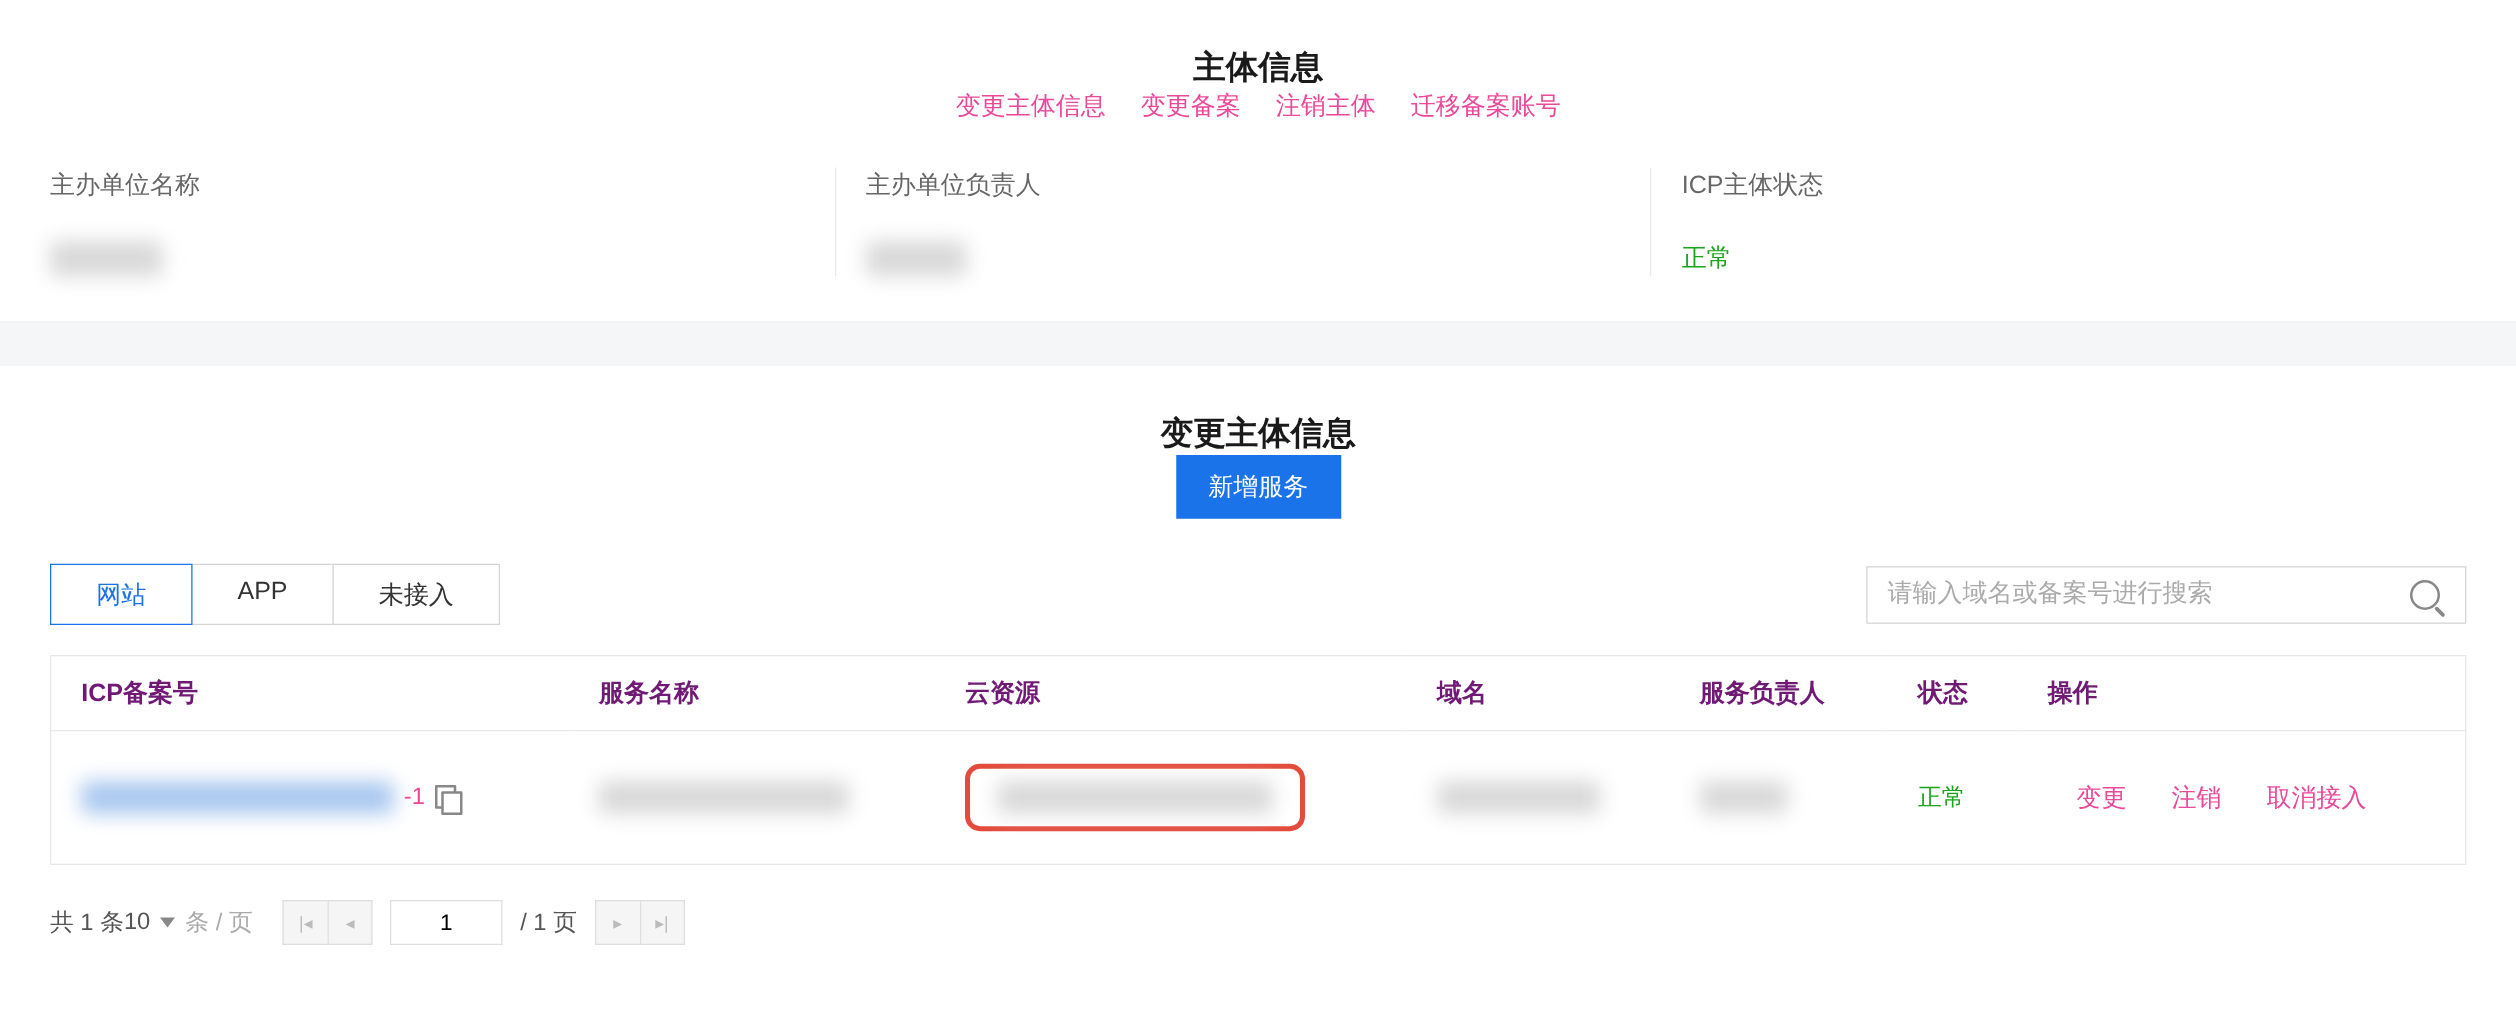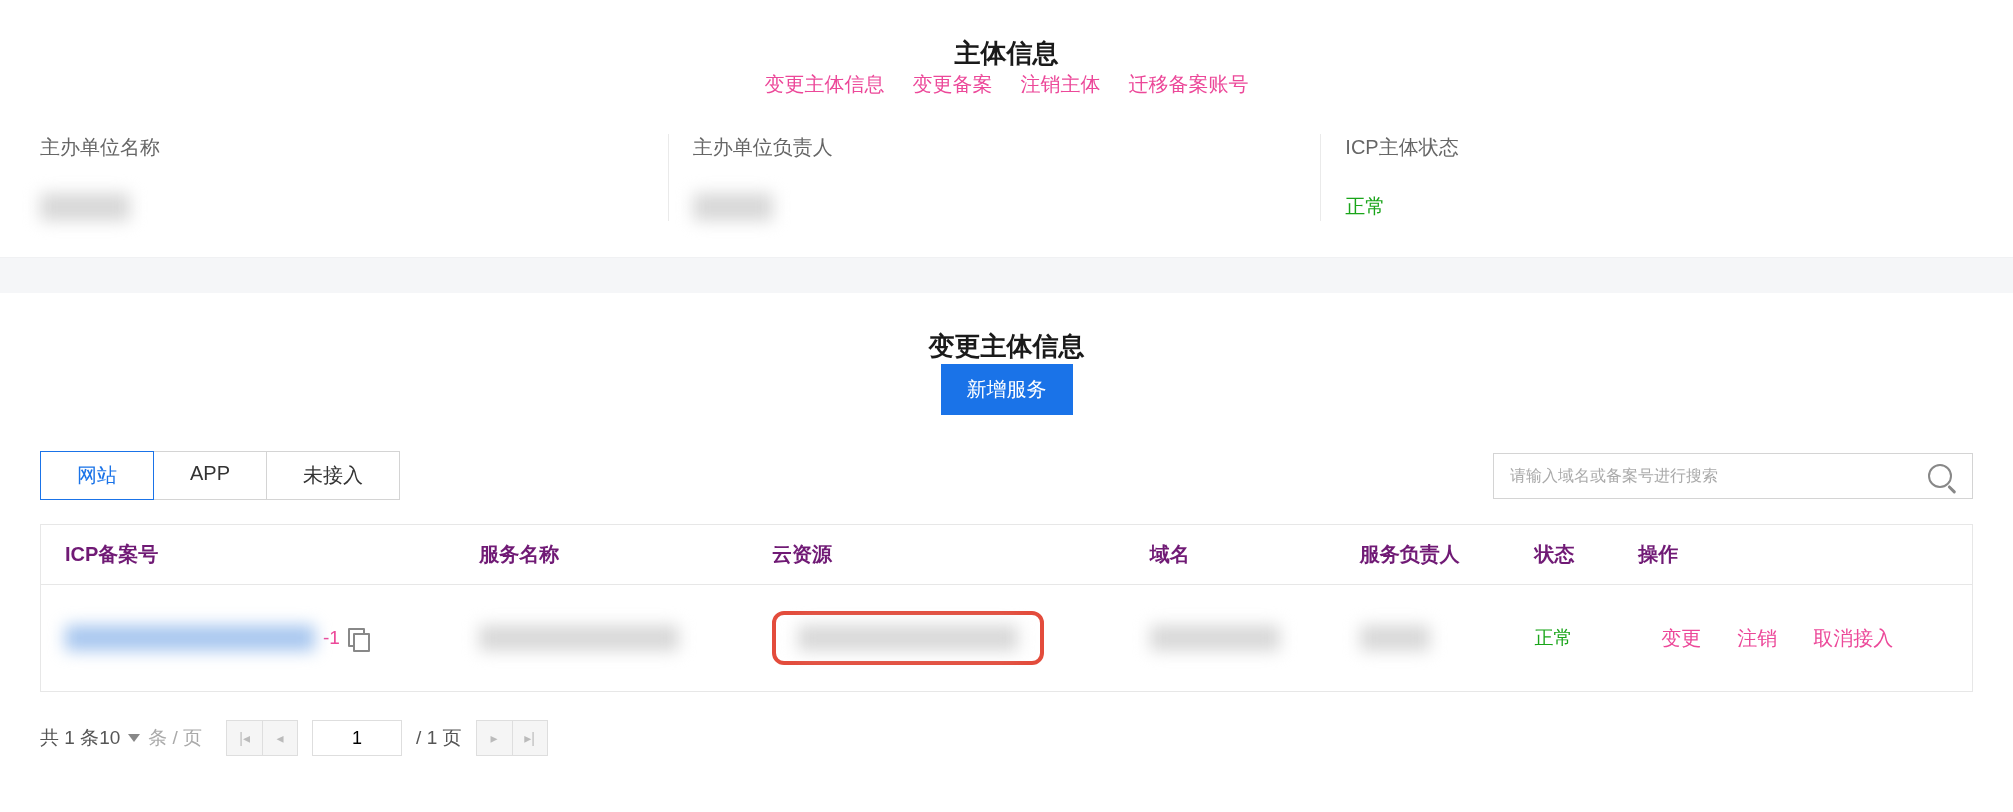--- a/index.html
+++ b/index.html
@@ -138,21 +138,21 @@
     display: flex;
     align-items: center;
     border: 1px solid #d4d4d4;
     padding: 10px 16px;
     width: 480px;
     gap: 12px;
   }
   .search-box input {
     border: none;
     outline: none;
-    font-size: 16px;
+    font-size: 20px;
     color: #c2410c;
     flex: 1;
     font-family: Liberation Serif, serif;
   }
   .search-box input::placeholder { color: #aaa; }
   .search-icon {
     width: 24px; height: 24px;
     border: 2.5px solid #888;
     border-radius: 50%;
     position: relative;

